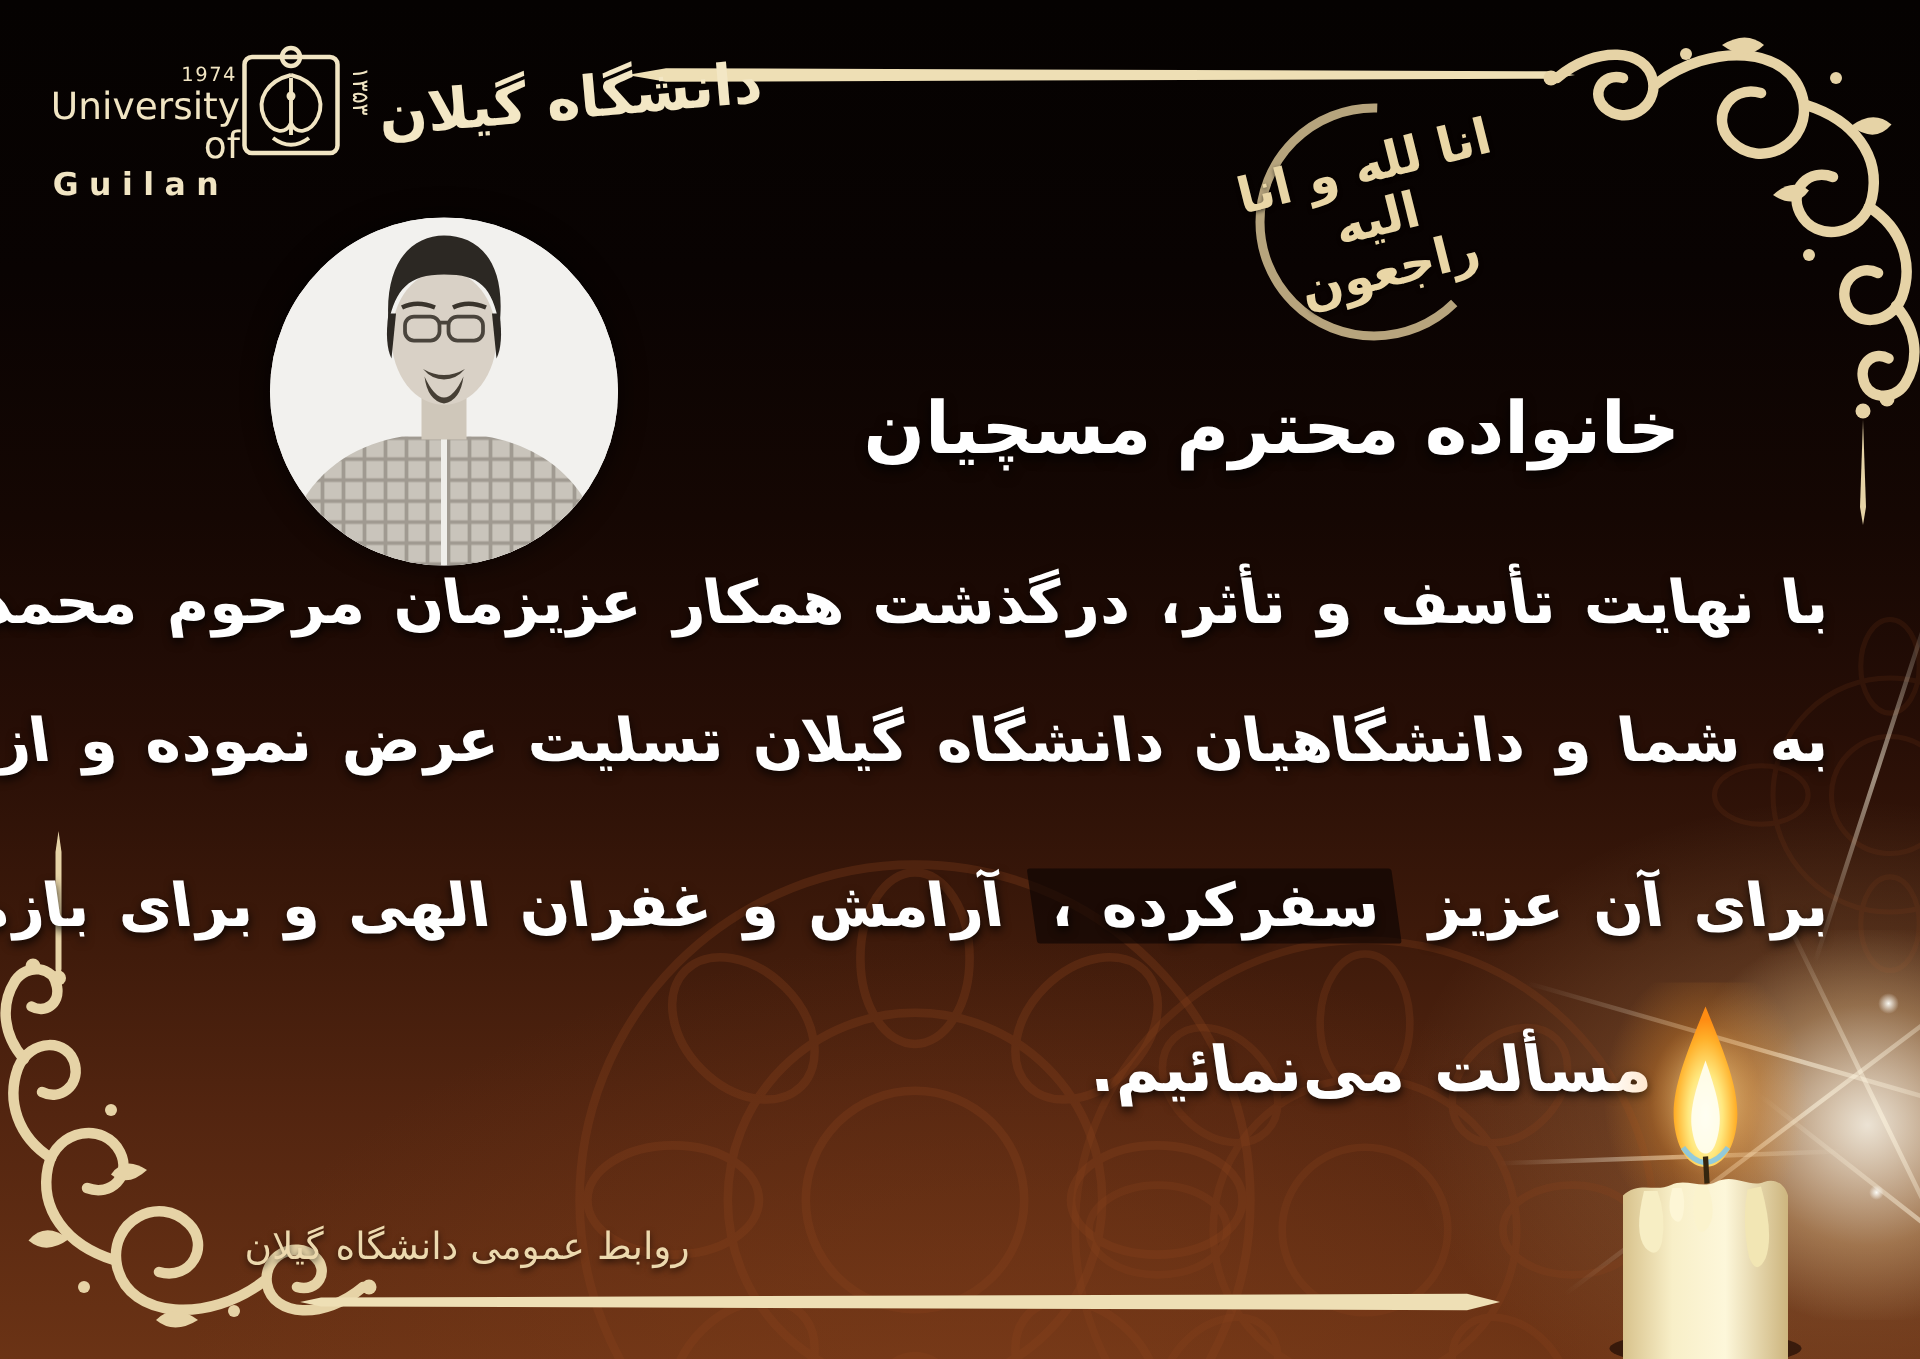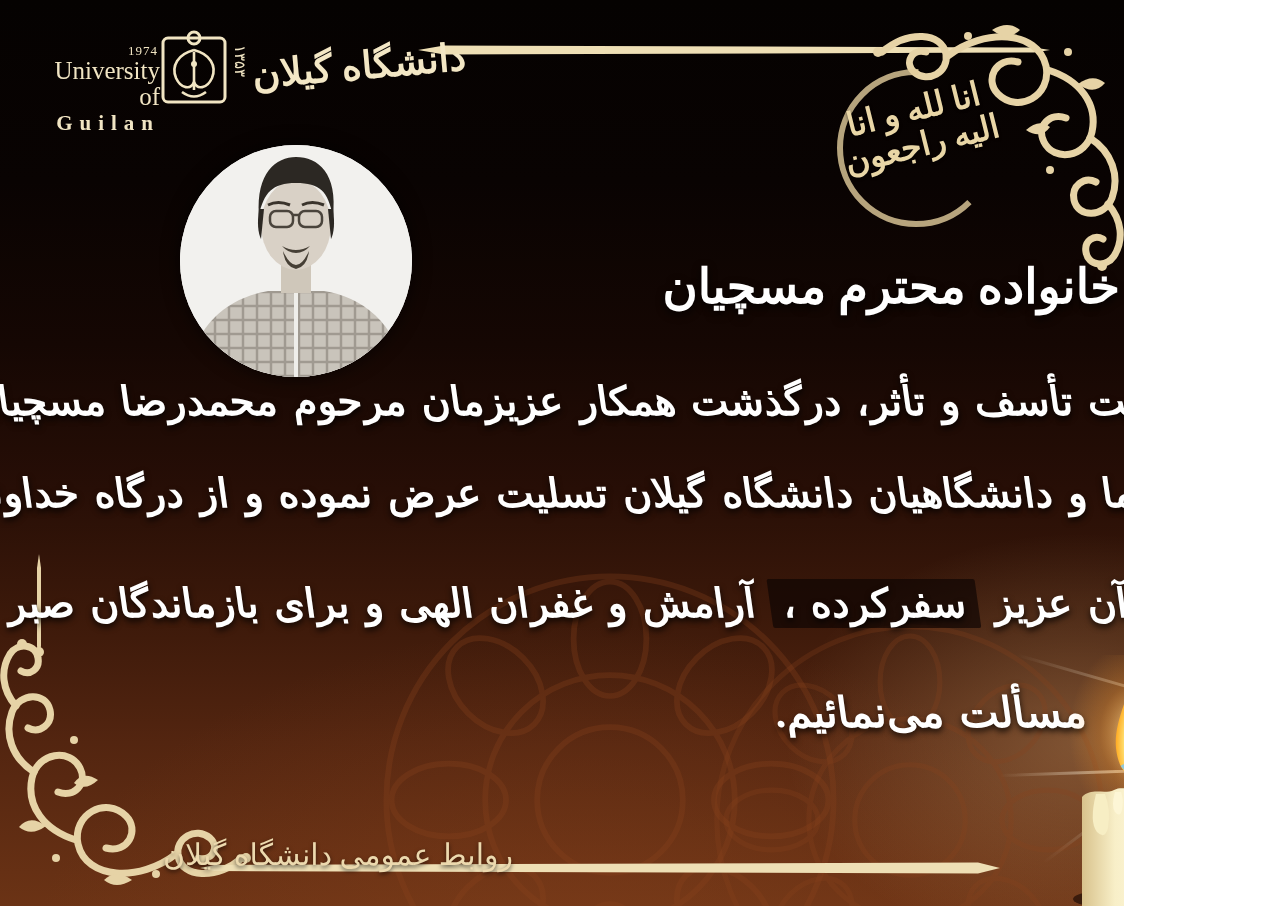--- a/index.html
+++ b/index.html
@@ -1,35 +1,35 @@
 <!DOCTYPE html>
 <html lang="fa"><head>
 <meta charset="utf-8">
 <style>
   html,body{margin:0;padding:0;}
   body{width:1280px;height:906px;overflow:hidden;font-family:"DejaVu Sans",sans-serif;}
-  .poster{position:relative;width:1124px;height:906px;overflow:hidden;
+  .poster{position:relative;width:1280px;height:906px;overflow:hidden;
     background:
       radial-gradient(420px 300px at 96% 82%, rgba(255,216,150,.26), transparent 70%),
       radial-gradient(760px 520px at 52% 112%, rgba(136,66,28,.55), transparent 75%),
-      linear-gradient(180deg,#050201 0%,#090302 20%,#150703 38%,#270e06 54%,#3c190a 68%,#532510 82%,#6b3315 100%); font-family: Liberation Serif, serif;}
+      linear-gradient(180deg,#050201 0%,#090302 20%,#150703 38%,#270e06 54%,#3c190a 68%,#532510 82%,#6b3315 100%);}
   .abs{position:absolute;}
   
   .bodyline{direction:rtl;color:#fff;font-weight:bold;font-size:40px;line-height:1.2;
     text-align:center;word-spacing:5px;transform:skewX(8deg);
     text-shadow:0 3px 6px rgba(0,0,0,.8);white-space:nowrap;}
   .heading{direction:rtl;color:#fff;font-weight:bold;font-size:48px;text-align:center;
     text-shadow:0 3px 8px rgba(0,0,0,.85);white-space:nowrap;}
   .patch{background:rgba(14,5,3,.68);padding:2px 12px;border-radius:2px;}
-  .footer-credit{direction:rtl;color:#ecd9ae;font-size:30px;text-shadow:0 2px 4px rgba(0,0,0,.6);white-space:nowrap;margin-top:21px;}
+  .footer-credit{direction:rtl;color:#ecd9ae;font-size:25px;text-shadow:0 2px 4px rgba(0,0,0,.6);white-space:nowrap;}
   
   .logo-en{color:#f1e5c3;text-align:right;line-height:1.05;}
   .logo-en .y{font-size:13px;letter-spacing:1px;display:block;margin-right:2px;}
   .logo-en .l1{font-size:25px;display:block;}
-  .logo-en .l2{font-size:21px;font-weight:bold;letter-spacing:7px;display:block;margin-top:2px;}
+  .logo-en .l2{font-size:21px;font-weight:bold;letter-spacing:7px;display:block;margin-top:2px;text-align:center;}
   .fa-year{color:#f1e5c3;font-size:15px;display:inline-block;transform:rotate(90deg);letter-spacing:2px;}
   .fa-name{color:#f3e7c5;font-size:38px;font-weight:bold;transform:rotate(-5deg);direction:rtl;white-space:nowrap;}
   .medallion-text{direction:rtl;color:#e9d6a6;font-weight:bold;text-align:center;
     font-size:33px;line-height:1.08;transform:rotate(-14deg);text-shadow:0 1px 3px rgba(0,0,0,.6);}
   .photo-wrap{width:232px;height:232px;border-radius:50%;overflow:hidden;background:#f4f3f0;
     box-shadow:0 0 18px rgba(0,0,0,.7);}
   .ray{background:linear-gradient(90deg,transparent,rgba(255,246,224,.55) 50%,transparent);height:3px;border-radius:2px;}
   .glow{background:radial-gradient(circle,rgba(255,252,240,.85) 0%,rgba(255,224,170,.30) 42%,transparent 70%);}
   .sparkle{background:radial-gradient(circle,rgba(255,255,250,.95),transparent 70%);border-radius:50%;}
 </style>

